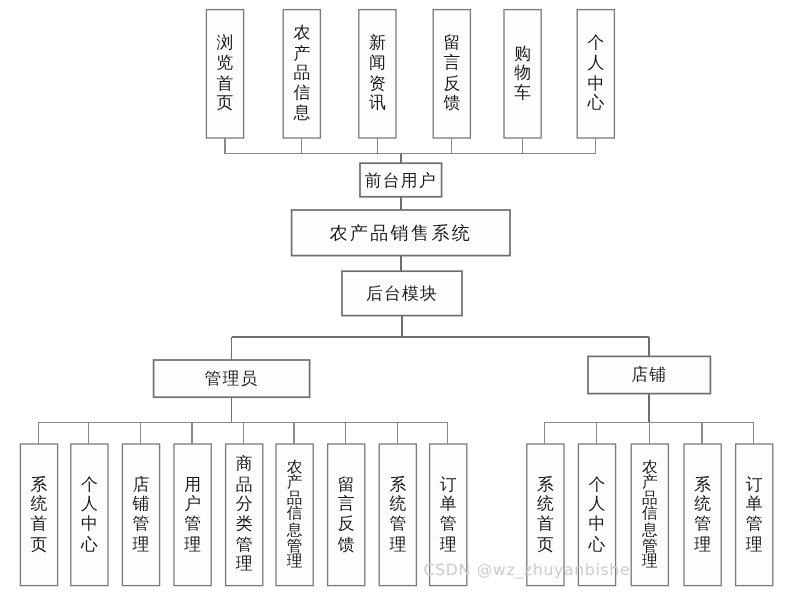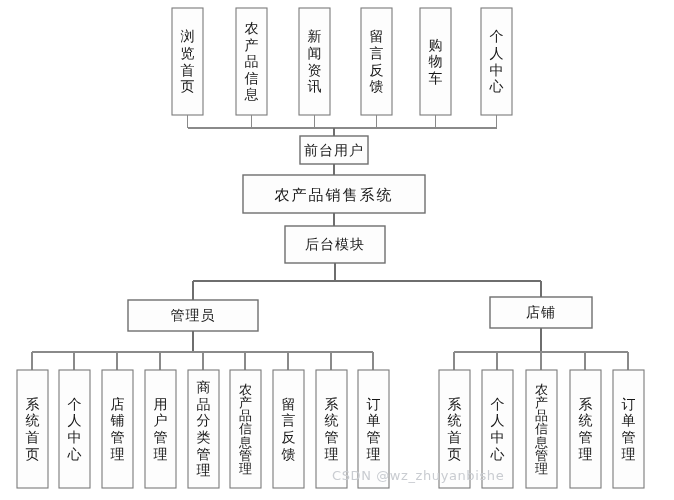--- a/index.html
+++ b/index.html
@@ -310,15 +310,15 @@
         <span>理</span>
       </div>
       <div class="vlabel-wrap" title="订单管理" style="left: 613px; top: 370px; width: 31px; height: 118px; font-size: 14px; line-height: 1.18;">
         <span>订</span>
         <span>单</span>
         <span>管</span>
         <span>理</span>
       </div>
     </div>
 
-  <div class="watermark" style="left:332px; top:468px;">CSDN @wz_zhuyanbishe</div>
+  <div class="watermark" style="left:353px; top:468px;">CSDN @wz_zhuyanbishe</div>
 
 </div>
 
 </body></html>

